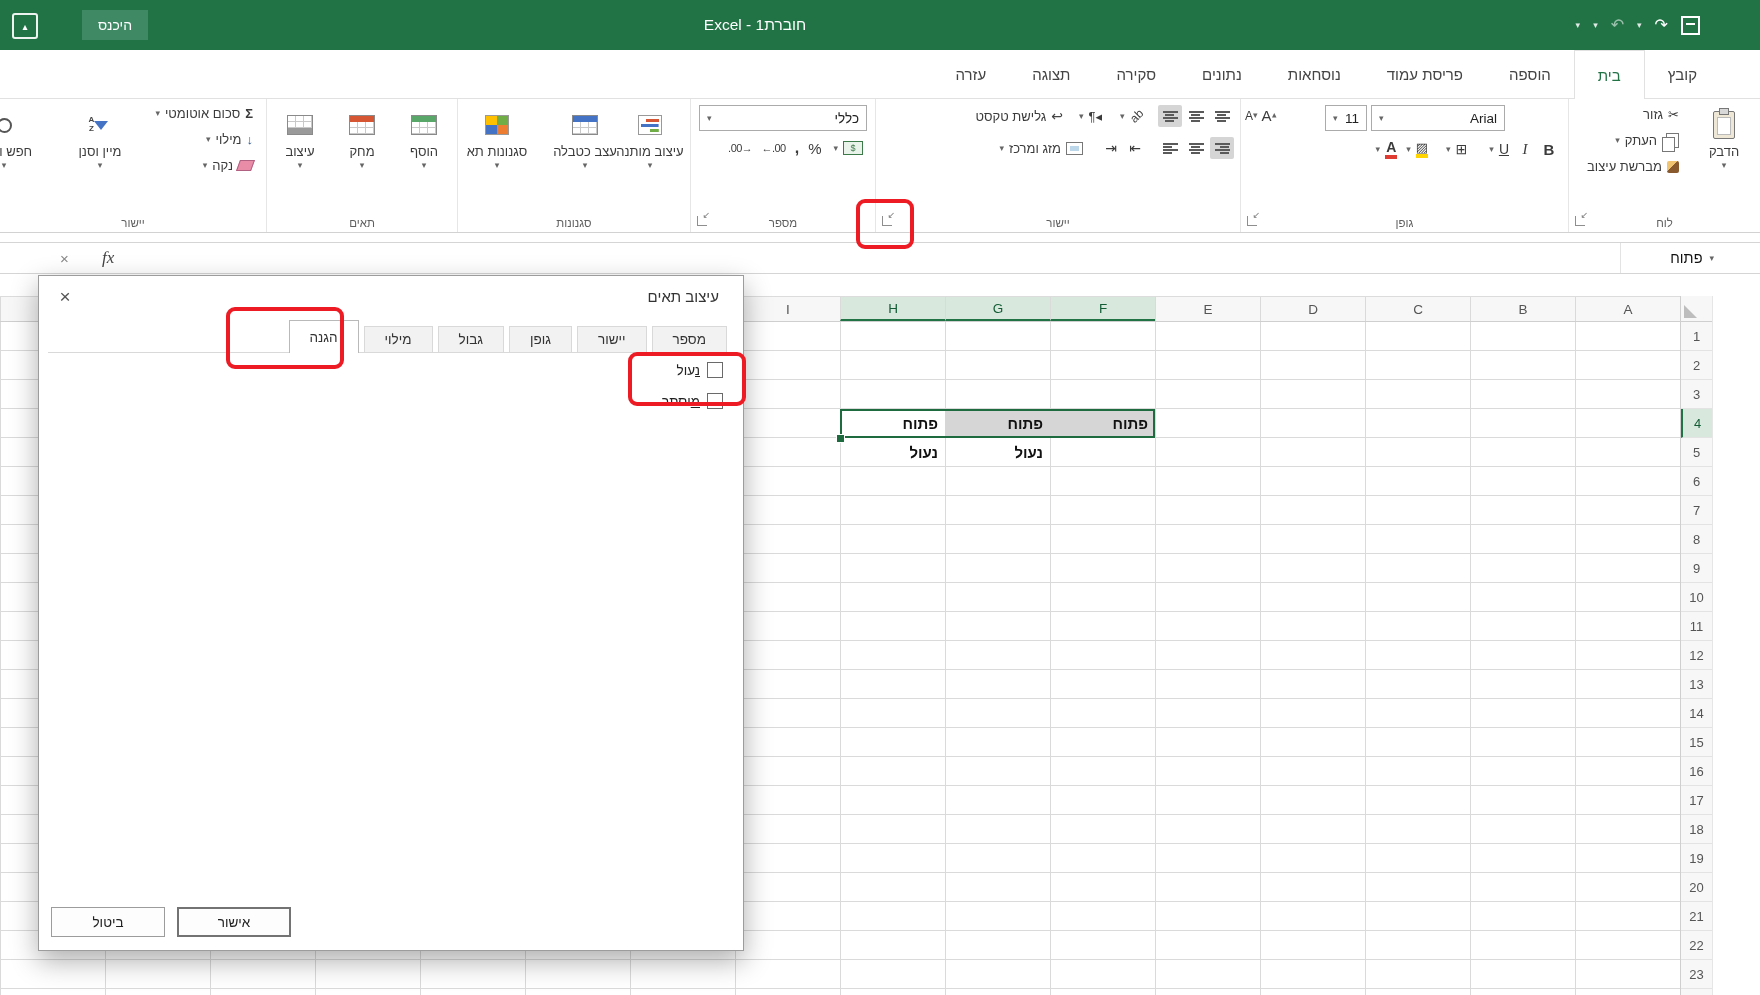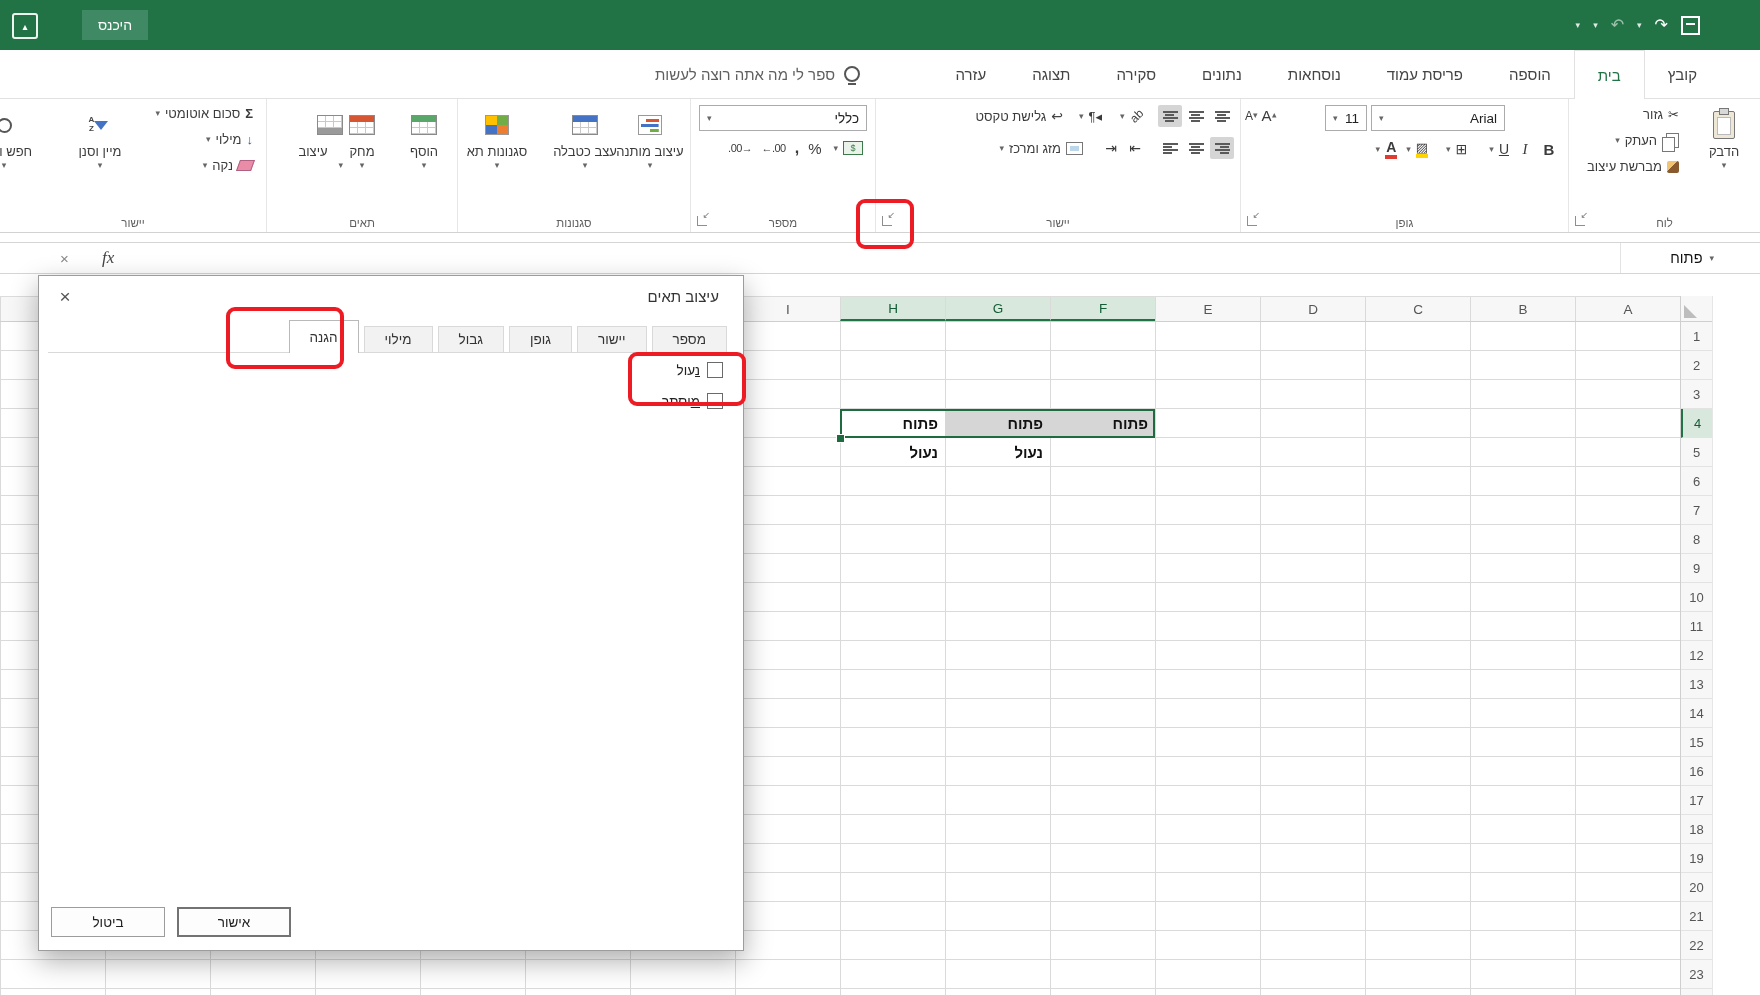--- a/index.html
+++ b/index.html
@@ -161,20 +161,21 @@
 </head>
 <body>
 
 <div class="app">
 
   <div class="titlebar">
     <div class="ribopt">
         <span>▴</span>
       </div>
     <div class="signin">היכנס</div>
+    <div class="apptitle">חוברת1 - Excel</div>
     <div class="qat">
       <span class="tiny">▾</span>
       <span class="tiny dim">▾</span>
       <span class="dim">↶</span>
       <span class="tiny">▾</span>
       <span>↷</span>
       <span class="saveicon"></span>
     </div>
   </div>
 
@@ -182,24 +183,20 @@
     <span class="rtab">קובץ</span>
     <span class="rtab active">בית</span>
     <span class="rtab">הוספה</span>
     <span class="rtab">פריסת עמוד</span>
     <span class="rtab">נוסחאות</span>
     <span class="rtab">נתונים</span>
     <span class="rtab">סקירה</span>
     <span class="rtab">תצוגה</span>
     <span class="rtab">עזרה</span>
   </div>
-  <div class="tellme">
-    <span class="bulb"></span>
-    <span>ספר לי מה אתה רוצה לעשות</span>
-  </div>
 
   <div class="ribbon">
 
     <div class="rgroup" style="left:0;width:266px;border-left:none;">
       <div class="rrow" style="top:6px;right:10px;">
         <span class="sbtn">
           <b>Σ</b>
           <span>סכום אוטומטי</span>
           <span class="caret">▾</span>
         </span>
@@ -247,21 +244,21 @@
         <span class="blabel">הוסף</span>
         <span class="caret" style="margin-top:2px;">▾</span>
       </div>
       <div class="bigbtn" style="left:65px;width:60px;">
         <span class="bicon">
             <span class="tbl-icon strip-red"></span>
           </span>
         <span class="blabel">מחק</span>
         <span class="caret" style="margin-top:2px;">▾</span>
       </div>
-      <div class="bigbtn" style="left:16px;width:60px;align-items:flex-end;">
+      <div class="bigbtn" style="left:3px;width:60px;">
         <span class="bicon">
             <span class="tbl-icon strip-gray"></span>
           </span>
         <span class="blabel">עיצוב</span>
         <span class="caret" style="margin-top:2px;">▾</span>
       </div>
       <div class="glabel">תאים</div>
     </div>
 
     <div class="rgroup" style="left:457px;width:233px;">

